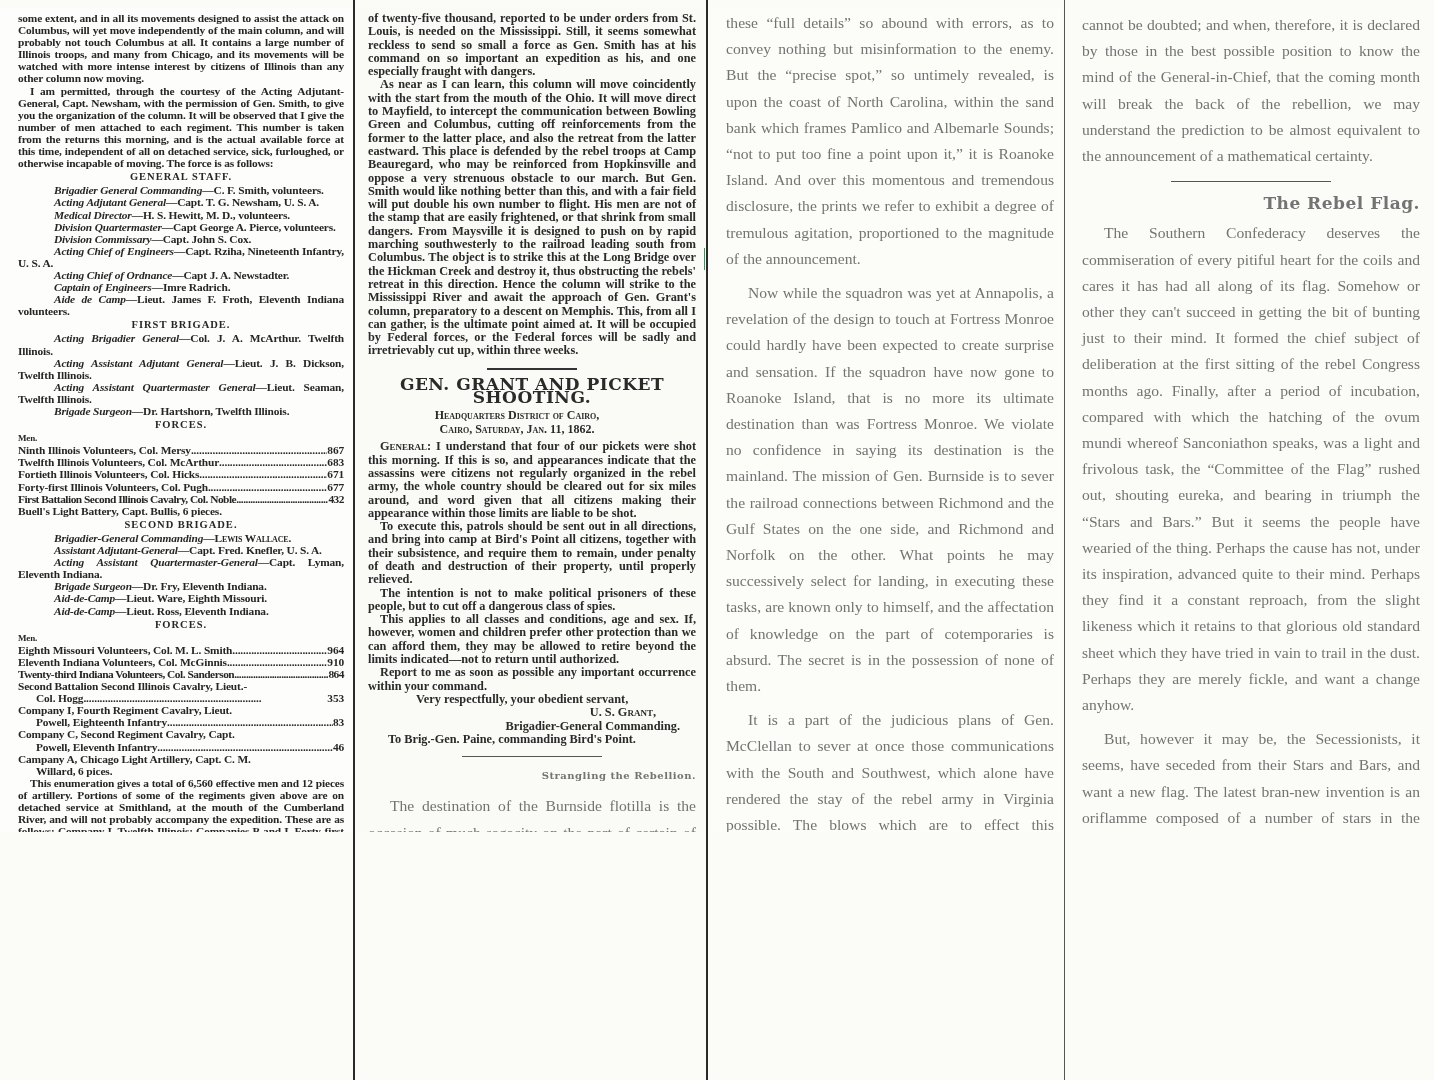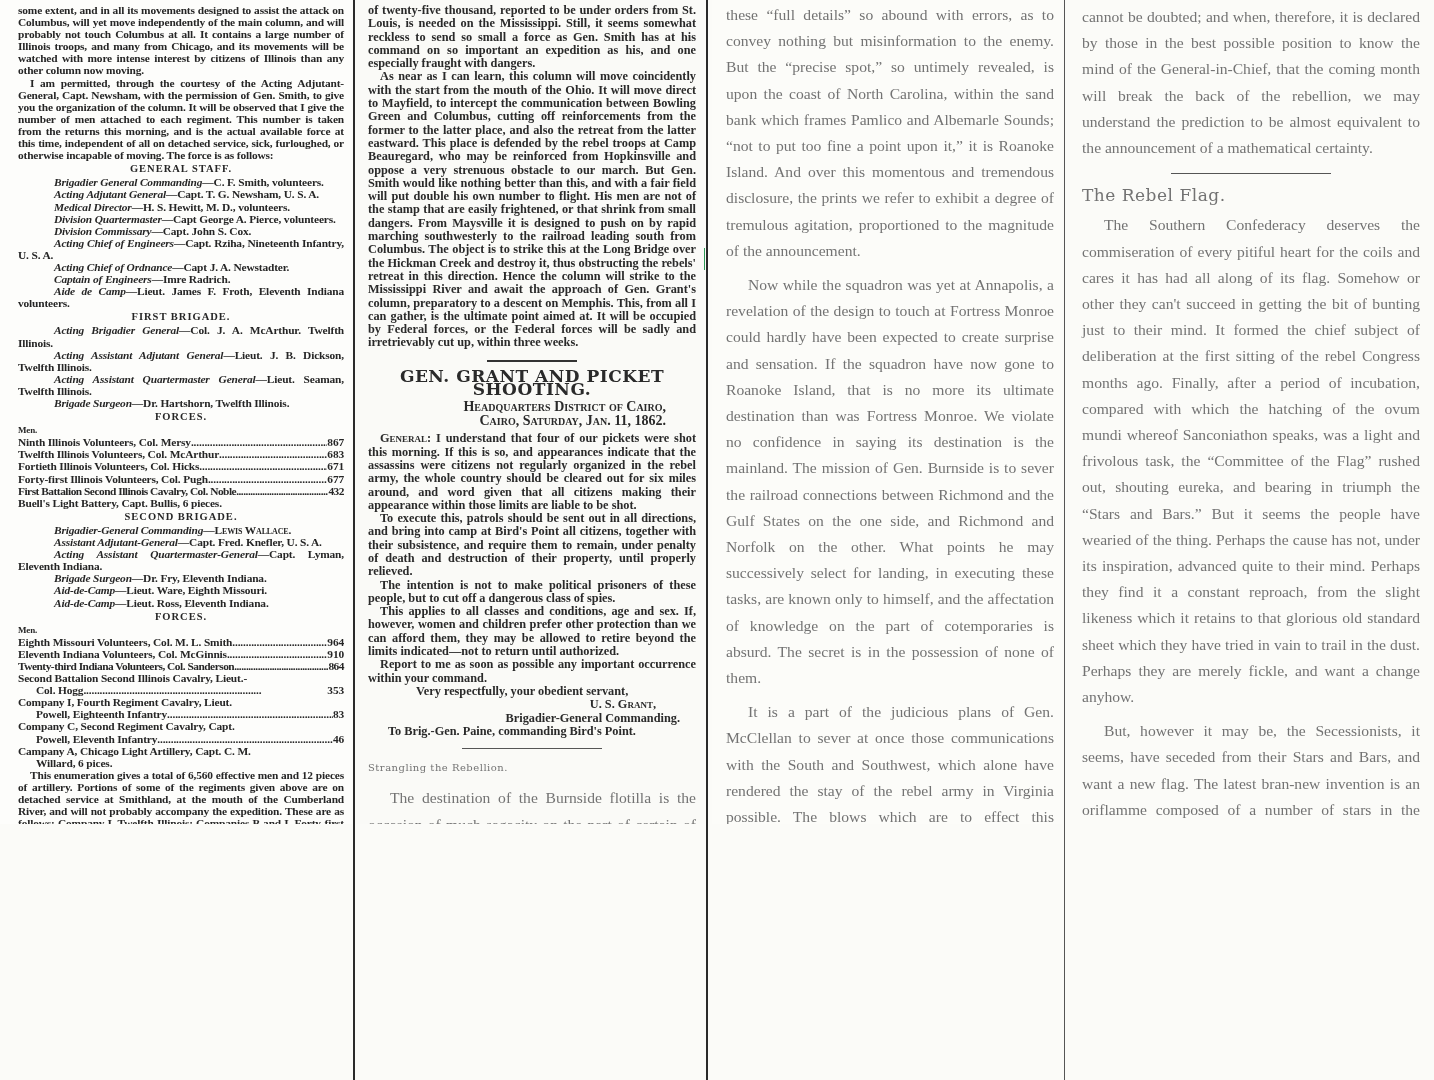--- a/index.html
+++ b/index.html
@@ -1,18 +1,18 @@
 <!DOCTYPE html>
 <html><head>
 <meta charset="utf-8">
 <style>
   html,body{margin:0;padding:0;}
   body{width:1434px;height:1080px;background:#fbfbf8;overflow:hidden;position:relative;
        font-family:"DejaVu Serif","Liberation Serif",serif;color:#1d1d1d;}
-  .col{position:absolute;top:0;height:824px;overflow:hidden;box-sizing:border-box;}
+  .col{position:absolute;top:8px;height:824px;overflow:hidden;box-sizing:border-box;}
   #c1{left:0;width:352px;padding:4px 8px 0 18px;background:#fdfdfb;}
   #c2{left:356px;width:348px;padding:4px 8px 0 12px;background:#fafaf7;}
   #c3{left:712px;width:350px;padding:2px 8px 0 14px;background:#fcfcf9;}
   #c4{left:1068px;width:366px;padding:4px 14px 0 14px;background:#fbfbf8;}
   .rule{position:absolute;top:0;height:1080px;width:2px;background:#2a2a2a;}
   .rule.thin{width:1px;background:#555;}
   .green-mark{position:absolute;left:699px;top:248px;width:6px;height:22px;background:#2e9a56;}
   p{margin:0;text-align:justify;}
   .small{font-size:11.4px;line-height:12.1px;letter-spacing:-0.15px;font-family:"Liberation Serif",serif;font-weight:bold;color:#262626;}
   .small p{text-indent:12px;}
@@ -25,25 +25,25 @@
   .small .row .vl{white-space:nowrap;}
   .small .cont{padding-left:18px;text-indent:0;}
   .small .staff i{font-style:italic;margin-left:24px;}
   .big{font-size:15.6px;line-height:26.2px;font-family:"Liberation Serif",serif;color:#737373;}
   .big p{text-indent:22px;}
   .big p.noind{text-indent:0;}
   .big p+p{margin-top:8px;}
   .med{font-size:12.3px;line-height:13.3px;font-family:"Liberation Serif",serif;font-weight:bold;color:#2a2a2a;}
   .med p{text-indent:12px;}
   .headline{font-size:17px;font-weight:bold;letter-spacing:.5px;text-align:center;margin:8px 0 4px;font-family:"DejaVu Serif",serif;}
-  .dateline{font-size:14px;line-height:14px;text-align:right;padding-right:30px;font-variant:small-caps;}
+  .dateline{font-size:12px;line-height:14px;text-align:center;padding-right:30px;font-variant:small-caps;}
   .sig{text-align:right;text-indent:0 !important;}
   .sep{width:90px;height:2px;background:#333;margin:10px auto 6px;}
   .sep.wide{width:140px;height:1px;background:#555;}
-  .section-title{font-size:17px;font-weight:normal;text-align:left;margin:2px 0 4px;letter-spacing:.5px;font-family:"DejaVu Serif",serif;}
+  .section-title{font-size:17px;font-weight:bold;text-align:right;margin:2px 0 4px;letter-spacing:.5px;font-family:"DejaVu Serif",serif;}
   .section-title.c2{font-size:10px;}
   .sc{font-variant:small-caps;}
   i{font-style:italic;}
 </style>
 </head>
 <body>
 
 <div class="rule" style="left:353px;"></div>
 <div class="rule" style="left:706px;"></div>
 <div class="rule thin" style="left:1064px;"></div>

